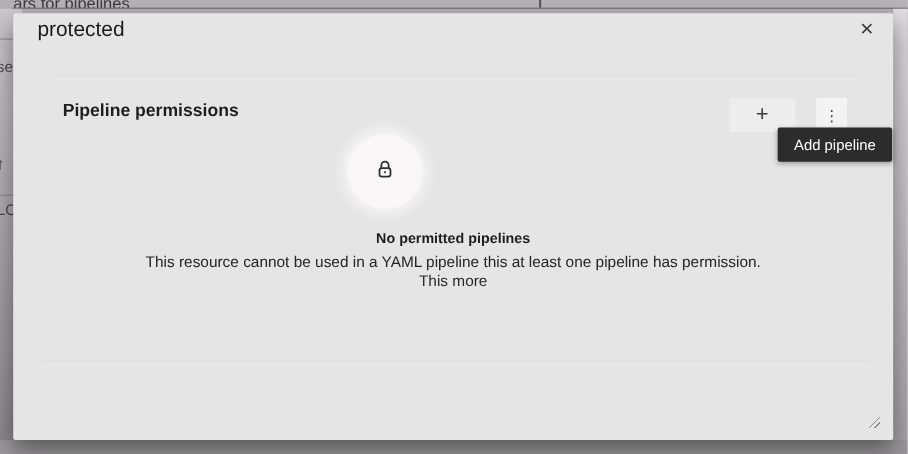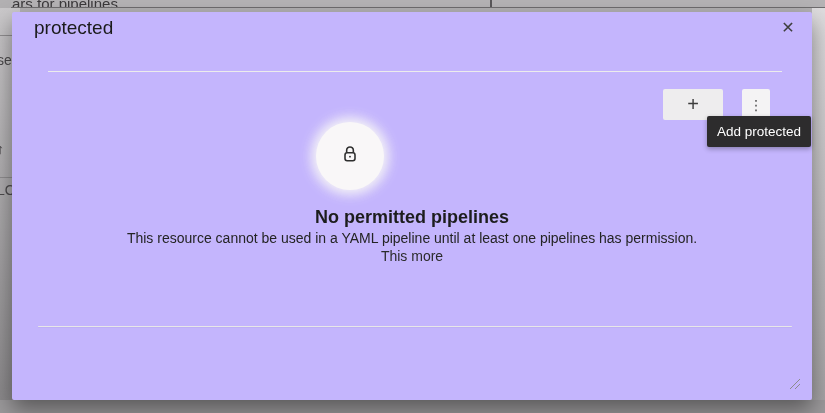--- a/index.html
+++ b/index.html
@@ -40,21 +40,21 @@
     background: linear-gradient(#dedcde, #a5a3a5);
   }
   .bd-bottom {
     position: absolute; left: 0; top: 400px; width: 825px; height: 13px;
     background: #9b999b;
   }
 
   
   .panel {
     position: absolute; left: 12px; top: 12px; width: 800px; height: 388px;
-    background: #c4b5fd; border-radius: 2px;
+    background: #e5e5e5; border-radius: 2px;
     box-shadow: 0 10px 22px rgba(0,0,0,0.42);
   }
   .panel-title {
     position: absolute; left: 22px; top: 5px;
     font-size: 19px; font-weight: 400; color: #1b1b1b;
   }
   .close-btn {
     position: absolute; left: 764px; top: 3px; width: 24px; height: 24px;
     display: flex; align-items: center; justify-content: center;
     font-size: 16px; color: #3f3f3f; cursor: pointer; background: none; border: none;
@@ -89,21 +89,21 @@
   .zero-circle {
     position: absolute; left: 304px; top: 110px; width: 68px; height: 68px;
     border-radius: 50%; background: #f9f7f8;
     box-shadow: 0 0 12px 5px rgba(247,245,246,0.95);
     display: flex; align-items: center; justify-content: center;
   }
   .zero-text {
     position: absolute; left: 0; right: 0; top: 197px; text-align: center;
   }
   .zero-title {
-    font-size: 18px; font-weight: 700; color: #1d1d1d; line-height: 16px;
+    font-size: 13px; font-weight: 700; color: #1d1d1d; line-height: 16px;
     margin-bottom: 5px;
   }
   .zero-line { font-size: 14px; color: #242424; line-height: 16.5px; }
   .learn-more {
     display: inline-block; margin-top: 0px;
     font-size: 14px; color: #2b2b2b; line-height: 16.5px;
     cursor: pointer; text-decoration: none;
   }
   .divider-bottom {
     position: absolute; top: 314px; left: 26px; right: 20px; height: 1px;
@@ -138,44 +138,45 @@
 <div class="panel">
 
   <div class="panel-title">protected</div>
 
   <button class="close-btn">
     <span>✕</span>
   </button>
 
   <div class="divider-top"></div>
 
+  <div class="section-heading">Pipeline permissions</div>
 
   <button class="add-btn">
     <span>+</span>
   </button>
 
   <button class="more-btn">
     <span>⋮</span>
   </button>
 
-  <div class="tooltip">Add protected</div>
+  <div class="tooltip">Add pipeline</div>
 
   <div class="zero-circle">
     <span>
       <svg width="20" height="20" viewBox="0 0 24 24" aria-hidden="true">
         <path d="M8 10.5 V7.5 a4 4 0 0 1 8 0 v3" fill="none" stroke="#2f2f2f" stroke-width="1.9"></path>
         <rect x="6" y="10.5" width="12" height="9.5" rx="2.6" fill="none" stroke="#2f2f2f" stroke-width="1.9"></rect>
         <circle cx="12" cy="15.2" r="1.1" fill="#2f2f2f"></circle>
       </svg>
     </span>
   </div>
 
   <div class="zero-text">
     <div class="zero-title">No permitted pipelines</div>
-    <div class="zero-line">This resource cannot be used in a YAML pipeline until at least one pipelines has permission.</div>
+    <div class="zero-line">This resource cannot be used in a YAML pipeline this at least one pipeline has permission.</div>
     <a class="learn-more">This more</a>
   </div>
 
   <div class="divider-bottom"></div>
 
   <div class="resize-grip"></div>
 
 </div>
 
 </body></html>

